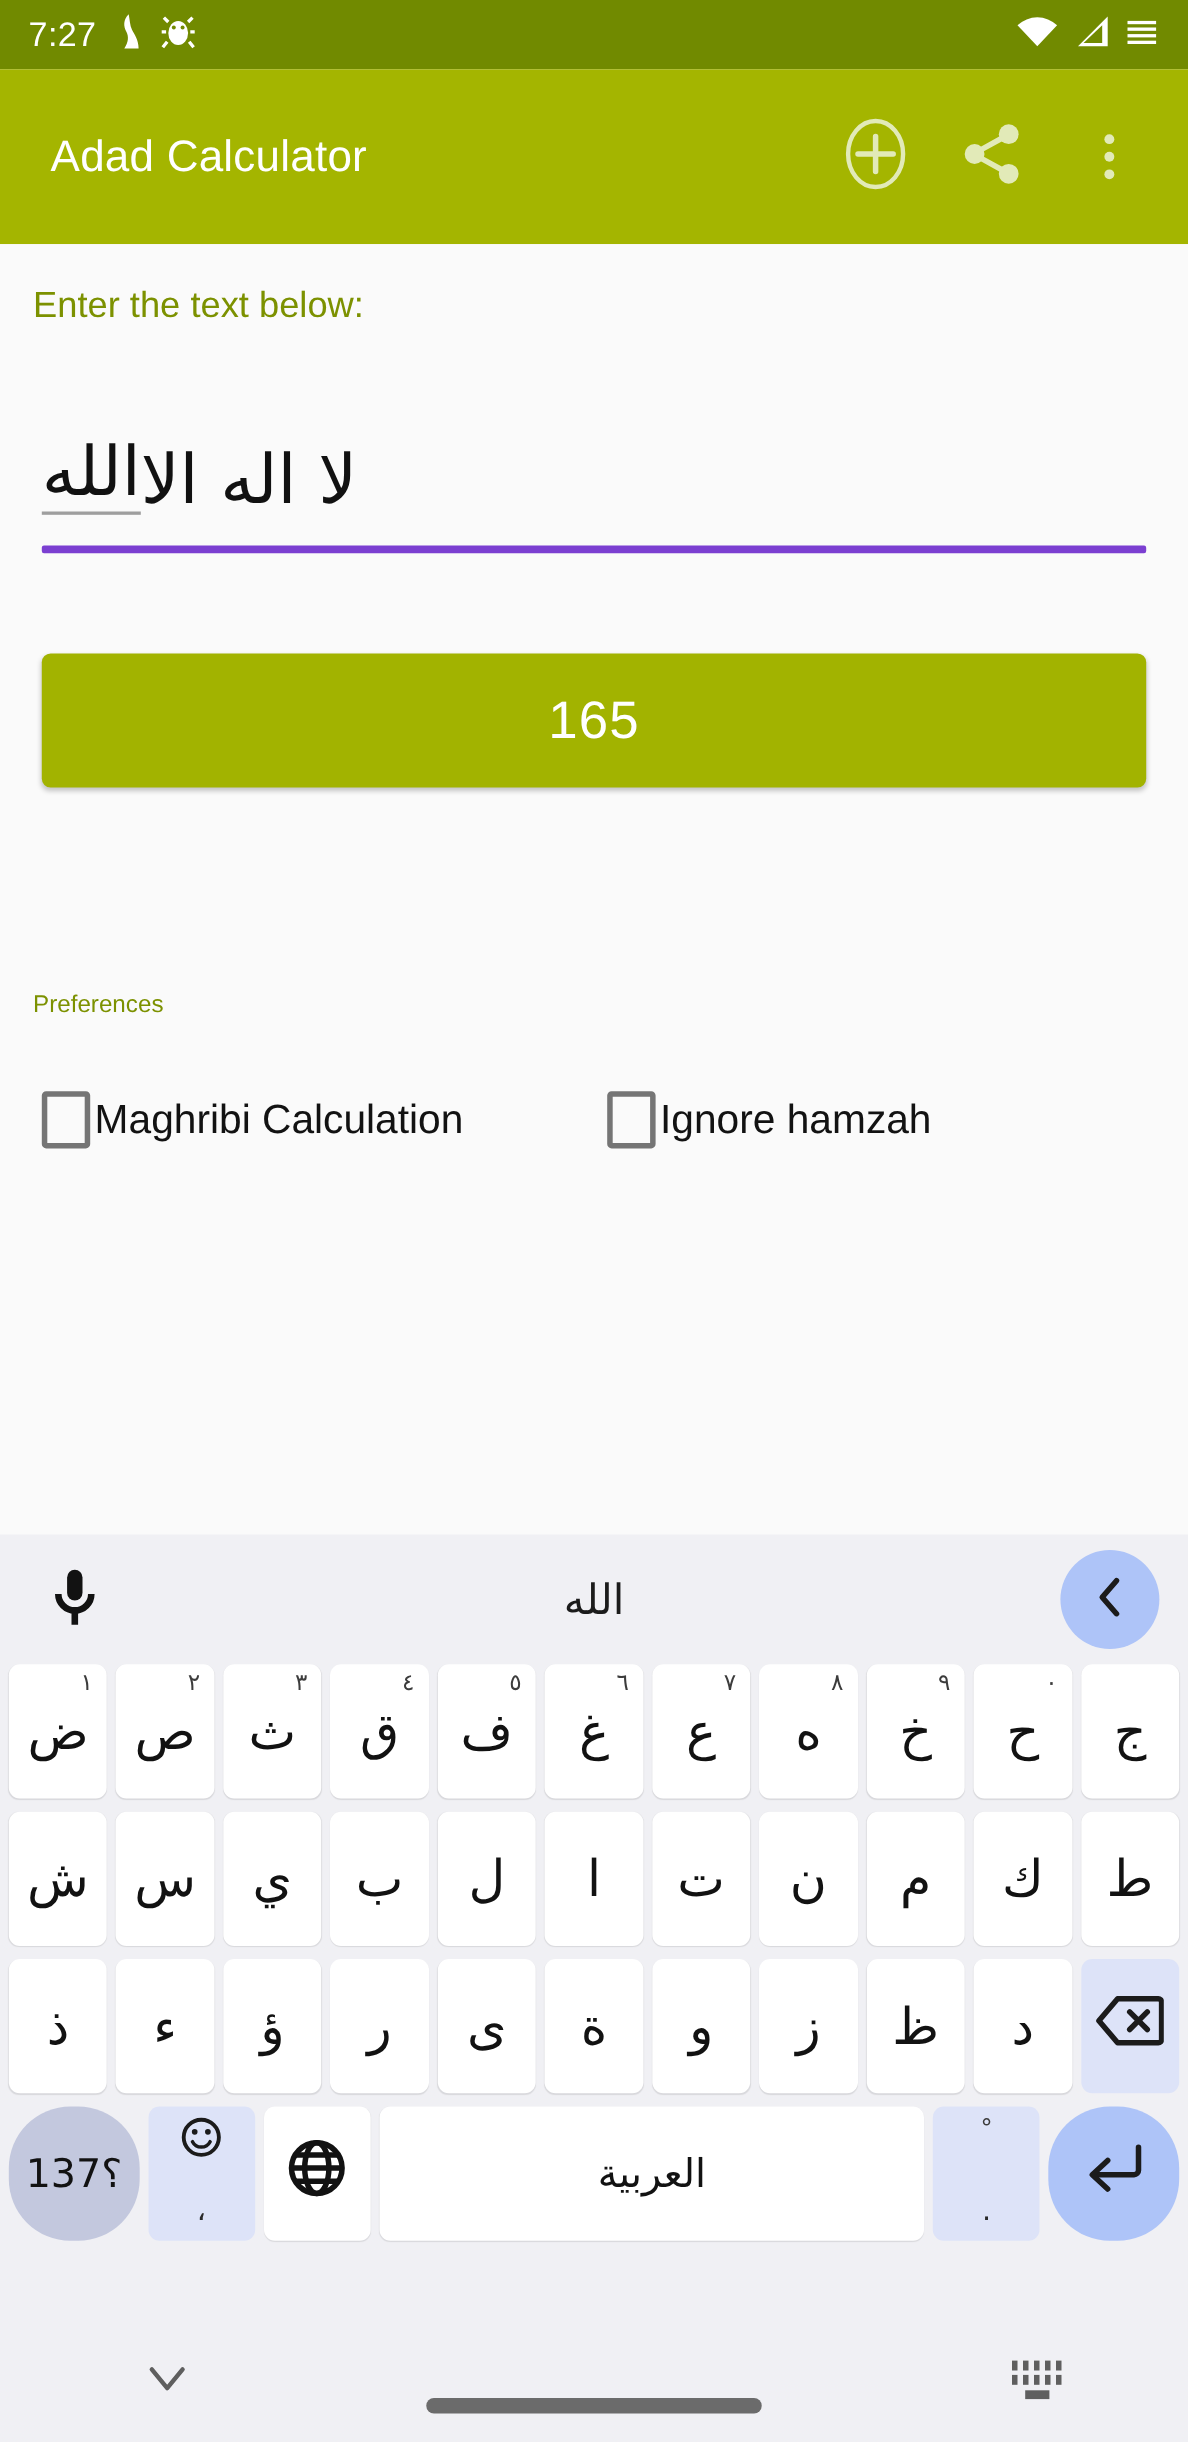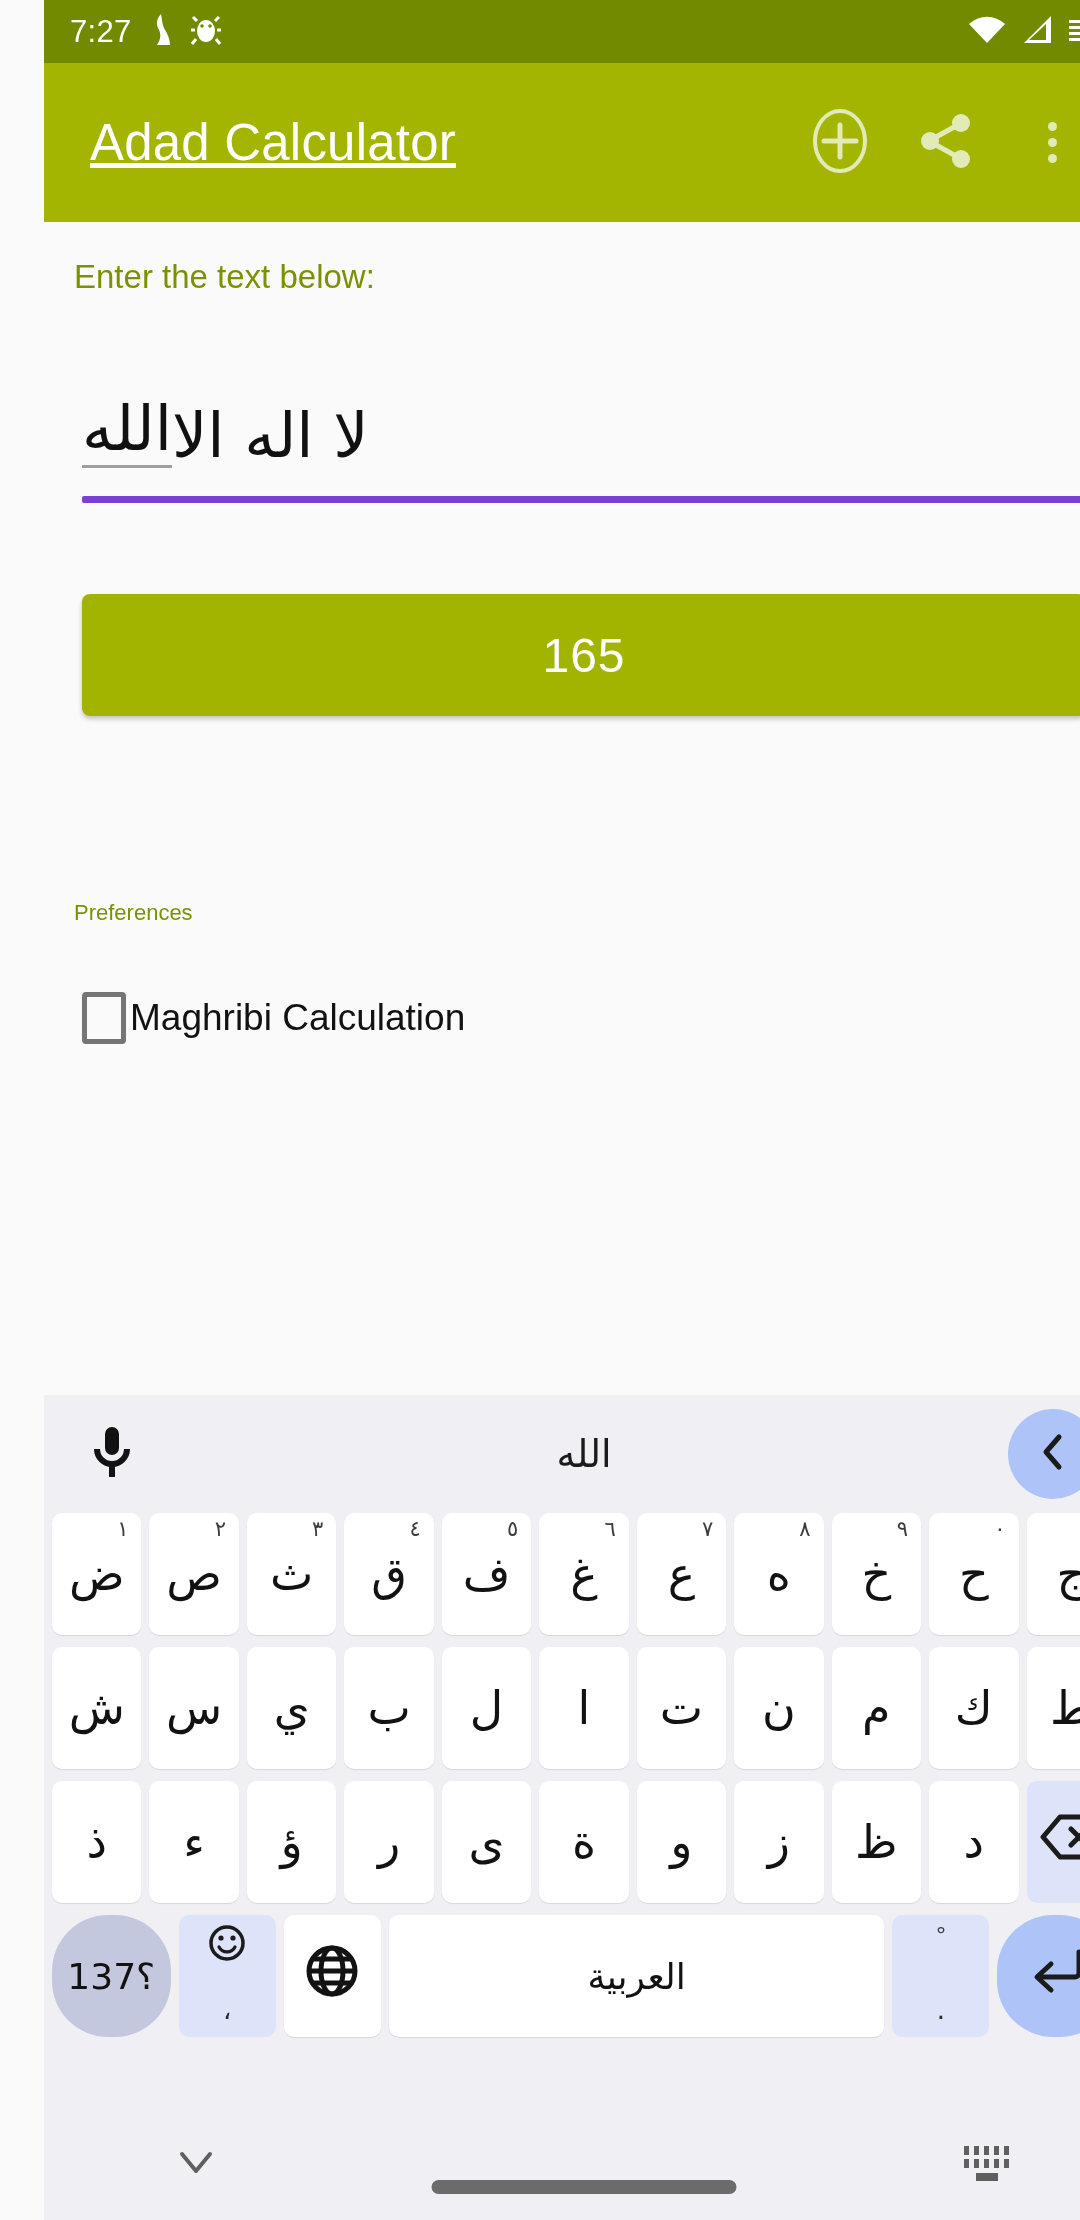--- a/index.html
+++ b/index.html
@@ -2,21 +2,21 @@
 <html><head>
 <meta charset="utf-8">
 <style>
   * { box-sizing: border-box; margin: 0; padding: 0; }
   html, body {
     width: 1080px; height: 2220px;
     font-family: "Liberation Sans", "DejaVu Sans", sans-serif;
     background: #FAFAFA;
     overflow: hidden;
   }
-  #screen { position: relative; width: 1003px; height: 2220px; background: #FAFAFA; margin-left: 44px; }
+  #screen { position: relative; width: 1003px; height: 2220px; background: #FAFAFA; }
 
   
   #status-bar {
     position: absolute; top: 0; left: 0; width: 1080px; height: 63px;
     background: #718A00;
     display: flex; align-items: center;
     padding: 0 26px;
     color: #FFFFFF;
   }
   #status-left { display: flex; align-items: center; gap: 16px; }
@@ -25,21 +25,21 @@
   #status-right { margin-left: auto; display: flex; align-items: center; gap: 14px; }
 
   
   #app-bar {
     position: absolute; top: 63px; left: 0; width: 1080px; height: 159px;
     background: #A4B500;
     display: flex; align-items: center;
     padding-left: 46px; padding-right: 24px;
   }
   #app-title {
-    color: #FFFFFF; font-size: 51px; font-weight: 400; letter-spacing: .2px; text-decoration: underline;
+    color: #FFFFFF; font-size: 40px; font-weight: 400; letter-spacing: .2px;
   }
   #app-actions { margin-left: auto; display: flex; align-items: center; gap: 10px; }
   .app-action {
     width: 96px; height: 96px; display: flex; align-items: center; justify-content: center;
     border-radius: 50%; background: transparent;
   }
   .dots { display: flex; flex-direction: column; gap: 7px; align-items: center; }
   .dots i { width: 9px; height: 9px; border-radius: 50%; background: #E2EAB8; display:block; }
 
   
@@ -234,20 +234,24 @@
 
     <div id="btn-row">
       <button class="mbtn" id="result-button">165</button>
     </div>
 
     <div id="prefs-title">Preferences</div>
     <div id="prefs-row">
       <label class="pref">
         <span class="cbox"></span>
         <span class="pref-label">Maghribi Calculation</span>
+      </label>
+      <label class="pref">
+        <span class="cbox"></span>
+        <span class="pref-label">Ignore hamzah</span>
       </label>
     </div>
   </div>
 
   <div id="keyboard">
 
     <div id="suggest-bar">
       <div id="mic-key">
         <span>
           <svg width="46" height="58" viewBox="0 0 46 58">

